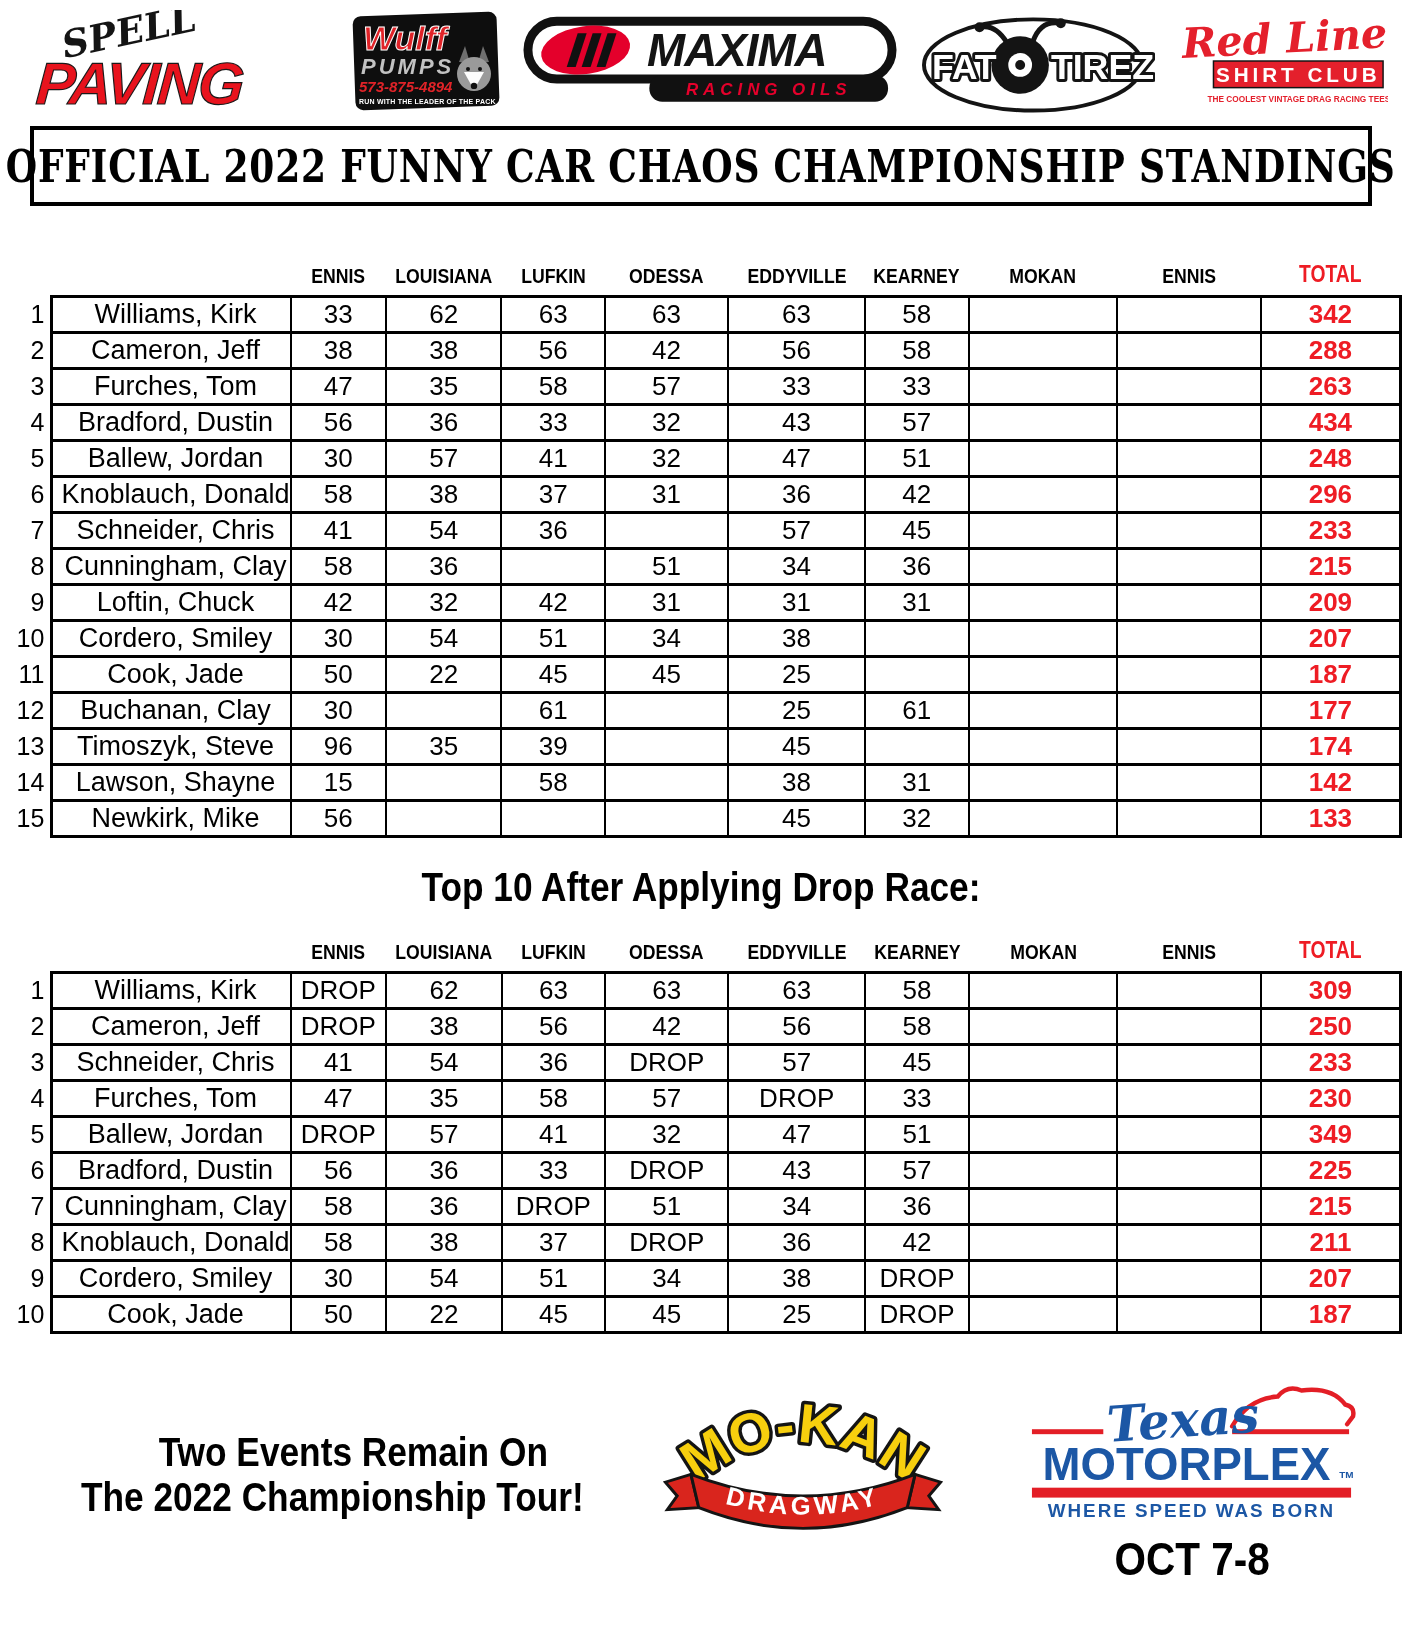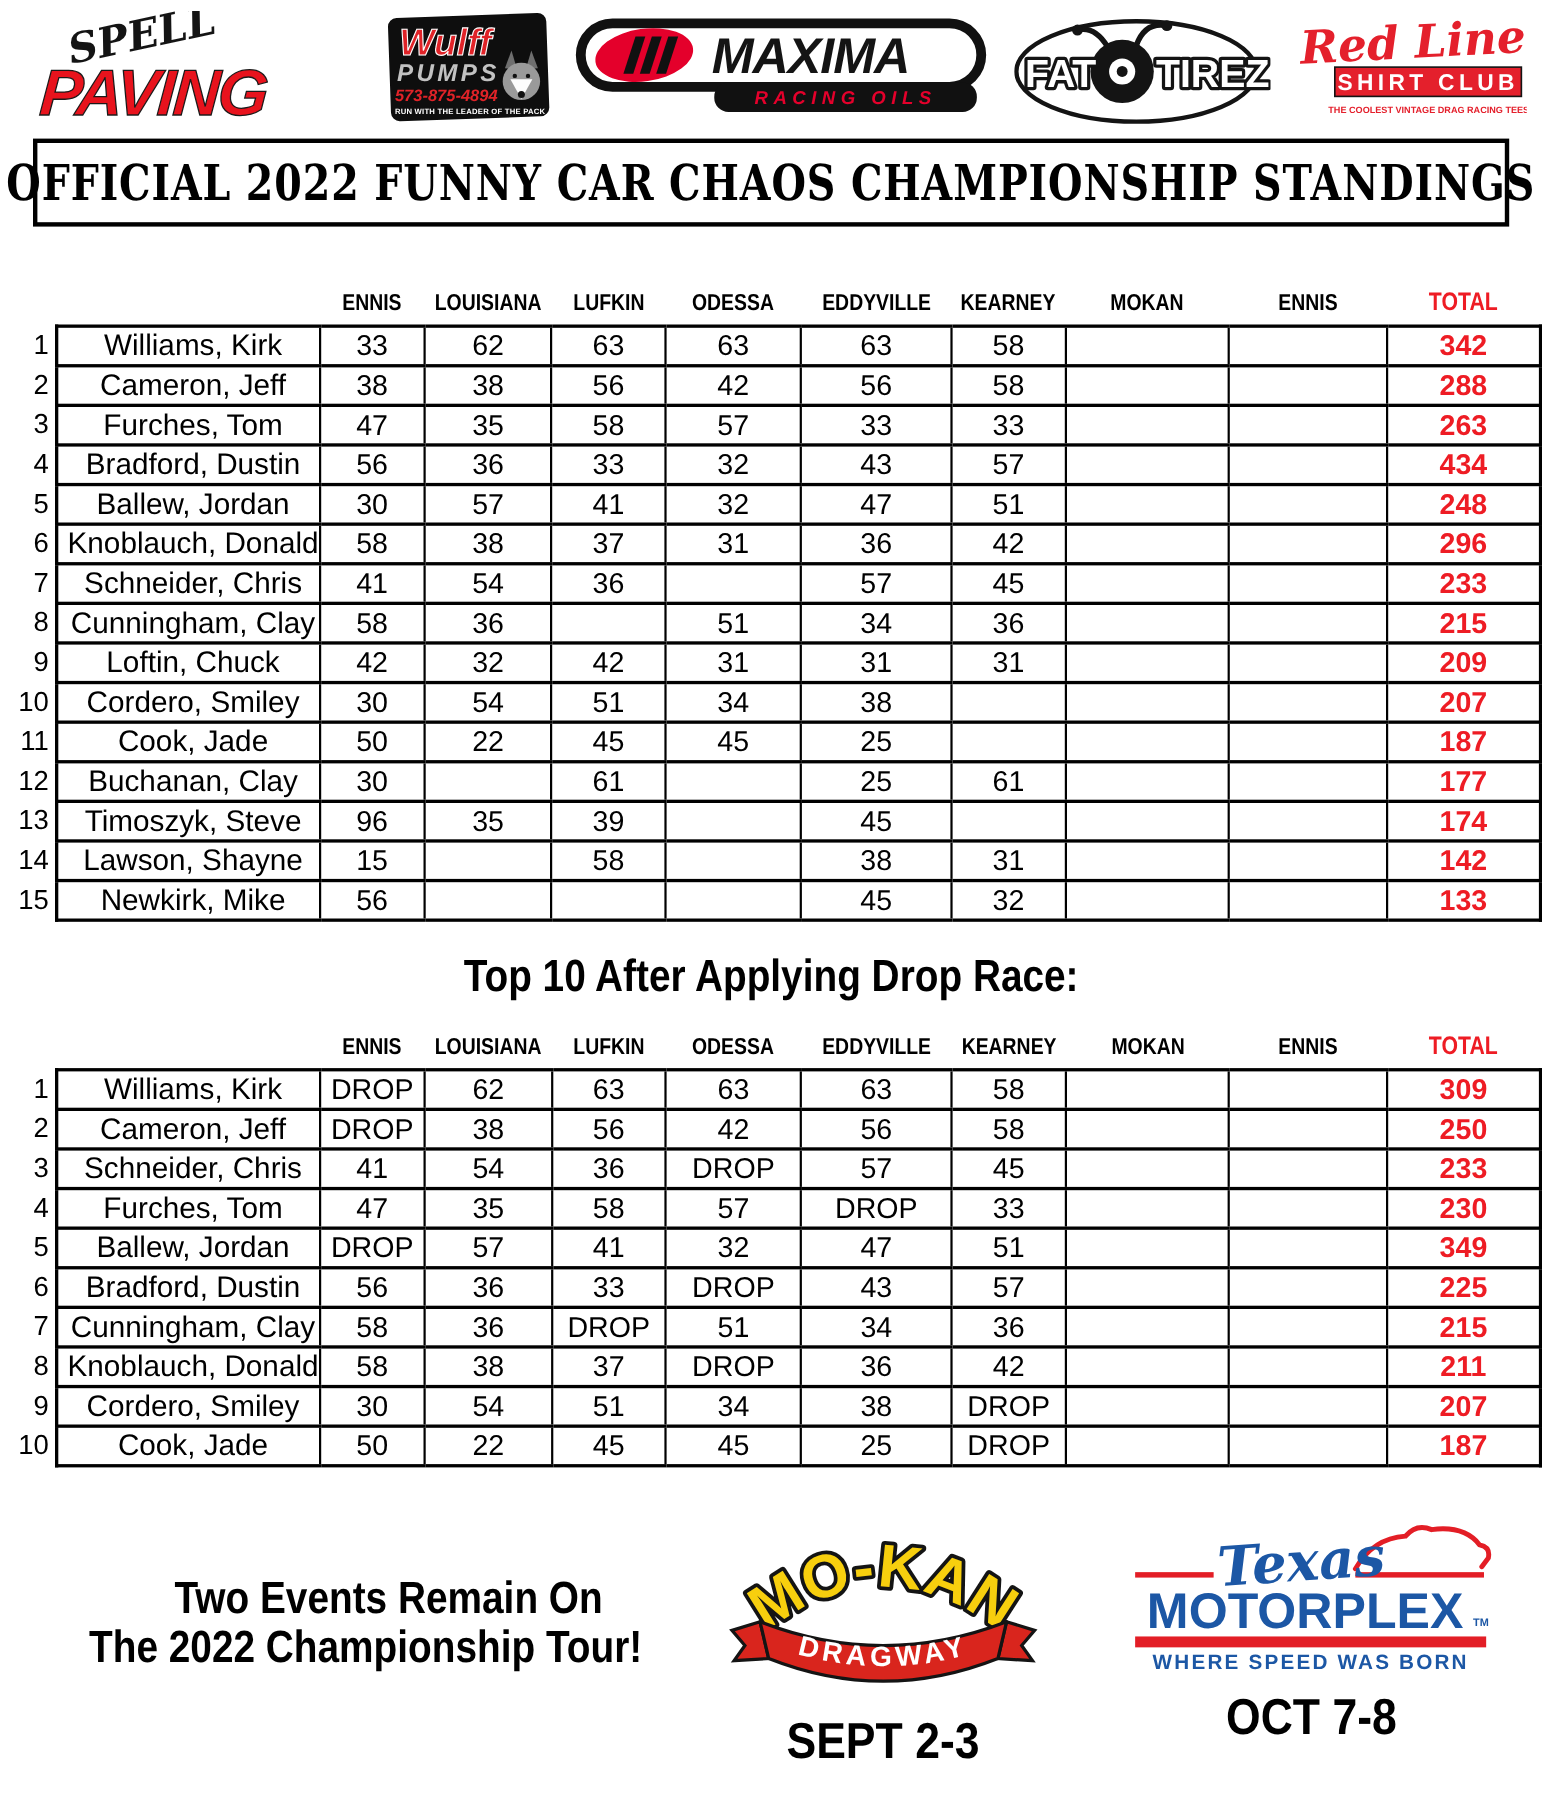--- a/index.html
+++ b/index.html
@@ -546,21 +546,20 @@
       <path d="M36,98 L10,106 L22,120 L12,134 L44,132 Z" style="fill:var(--mokan-red)" stroke="#141414" stroke-width="3"></path>
       <path d="M264,98 L290,106 L278,120 L288,134 L256,132 Z" style="fill:var(--mokan-red)" stroke="#141414" stroke-width="3"></path>
       <text class="mokan-arch-text">
         <textPath href="#mokanArc" startOffset="50%" text-anchor="middle">MO-KAN</textPath>
       </text>
       <path d="M36,98 Q150,142 264,98 L256,132 Q150,174 44,132 Z" style="fill:var(--mokan-red)" stroke="#141414" stroke-width="3" stroke-linejoin="round"></path>
       <text class="mokan-ribbon-text">
         <textPath href="#ribbonArc" startOffset="50%" text-anchor="middle">DRAGWAY</textPath>
       </text>
     </svg>
-    <div class="date"><span class="cond">SEPT 2-3</span></div>
   </div>
 
   <div class="event">
     <svg width="332" height="150" viewBox="0 0 335 150">
       <rect x="6" y="51" width="72" height="5" style="fill:var(--plex-red)"></rect>
       <rect x="208" y="51" width="118" height="5" style="fill:var(--plex-red)"></rect>
       <path d="M208,48 q16,-28 46,-30 q10,-12 24,-6 q30,-4 44,14 q10,2 8,12 l-6,8" style="stroke:var(--plex-red)" stroke-width="4.5" fill="none" stroke-linecap="round"></path>
       <text class="plex-script" x="82" y="60" transform="rotate(-4 140 48)">Texas</text>
       <text class="plex-word" x="162" y="102" text-anchor="middle">MOTORPLEX</text>
       <text class="plex-tm" x="316" y="100">TM</text>

